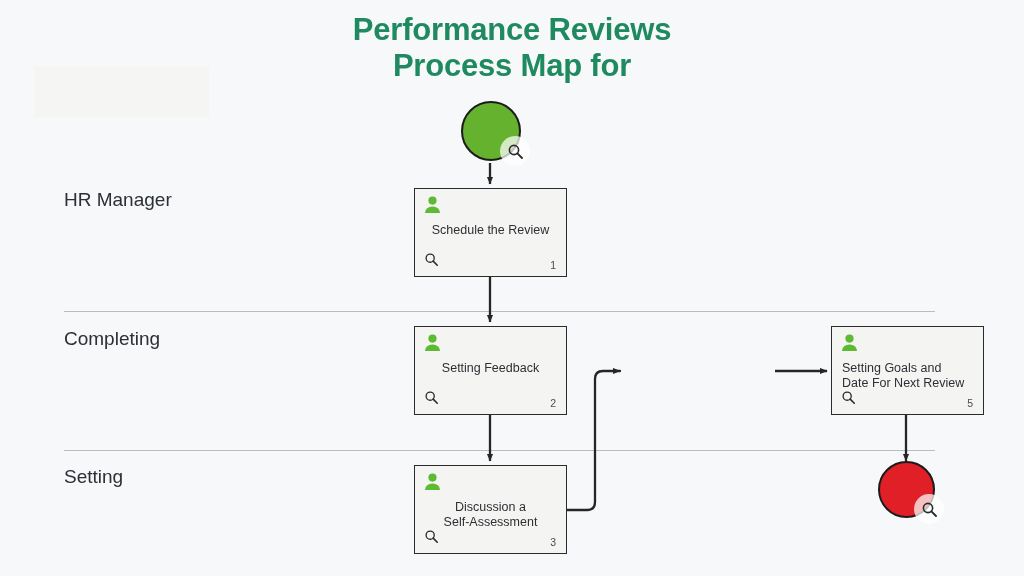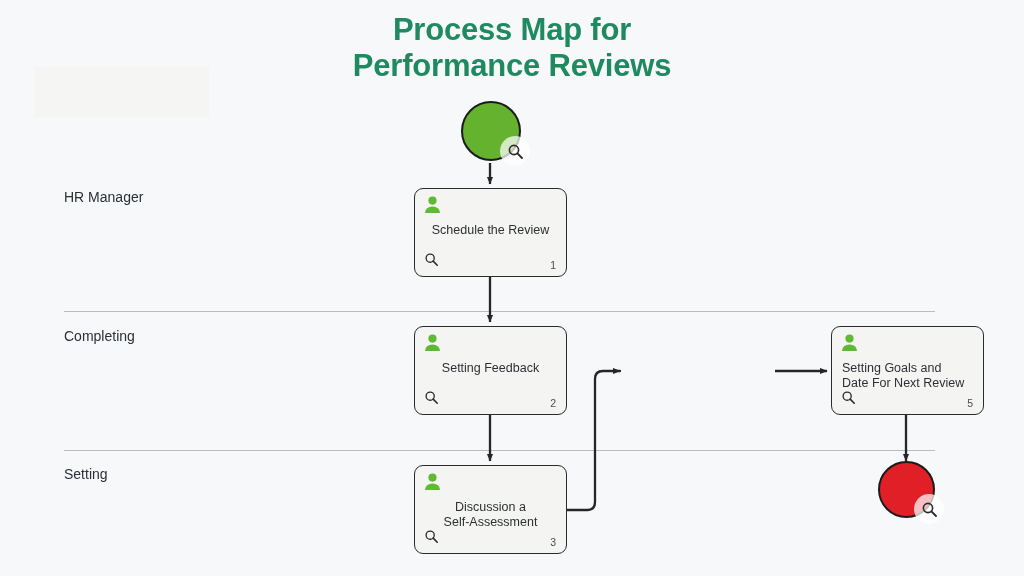--- a/index.html
+++ b/index.html
@@ -48,21 +48,21 @@
   .lane-divider {
     position: absolute;
     left: 64px;
     width: 871px;
     height: 1px;
     background: #b9bcc0;
   }
   .lane-label {
     position: absolute;
     left: 64px;
-    font-size: 14px;
+    font-size: 19px;
     color: #2c2f33;
     white-space: nowrap;
   }
 
   
   #wires {
     position: absolute;
     left: 0;
     top: 0;
     width: 1024px;
@@ -89,21 +89,21 @@
   .badge-mag svg { display: block; }
 
   
   .task {
     position: absolute;
     width: 153px;
     height: 89px;
     box-sizing: border-box;
     background: #f4f4f2;
     border: 1.6px solid #2b2b2b;
-    border-radius: 9px;
+    border-radius: 0;
   }
   .task .person {
     position: absolute;
     left: 9px;
     top: 7px;
   }
   .task .task-label {
     position: absolute;
     left: 10px;
     right: 10px;
@@ -127,22 +127,22 @@
     font-size: 10.5px;
     color: #4a4d51;
   }
 </style>
 </head>
 <body>
 
 <div id="canvas">
 
   <div id="title">
+    <span class="t-line">Performance Reviews</span>
     <span class="t-line">Process Map for</span>
-    <span class="t-line">Performance Reviews</span>
   </div>
 
   <div id="header-plate"></div>
 
   <div class="lane-divider" style="top:311px"></div>
   <div class="lane-divider" style="top:450px"></div>
 
   <div class="lane-label" style="top:189px">HR Manager</div>
   <div class="lane-label" style="top:328px">Completing</div>
   <div class="lane-label" style="top:466px">Setting</div>

